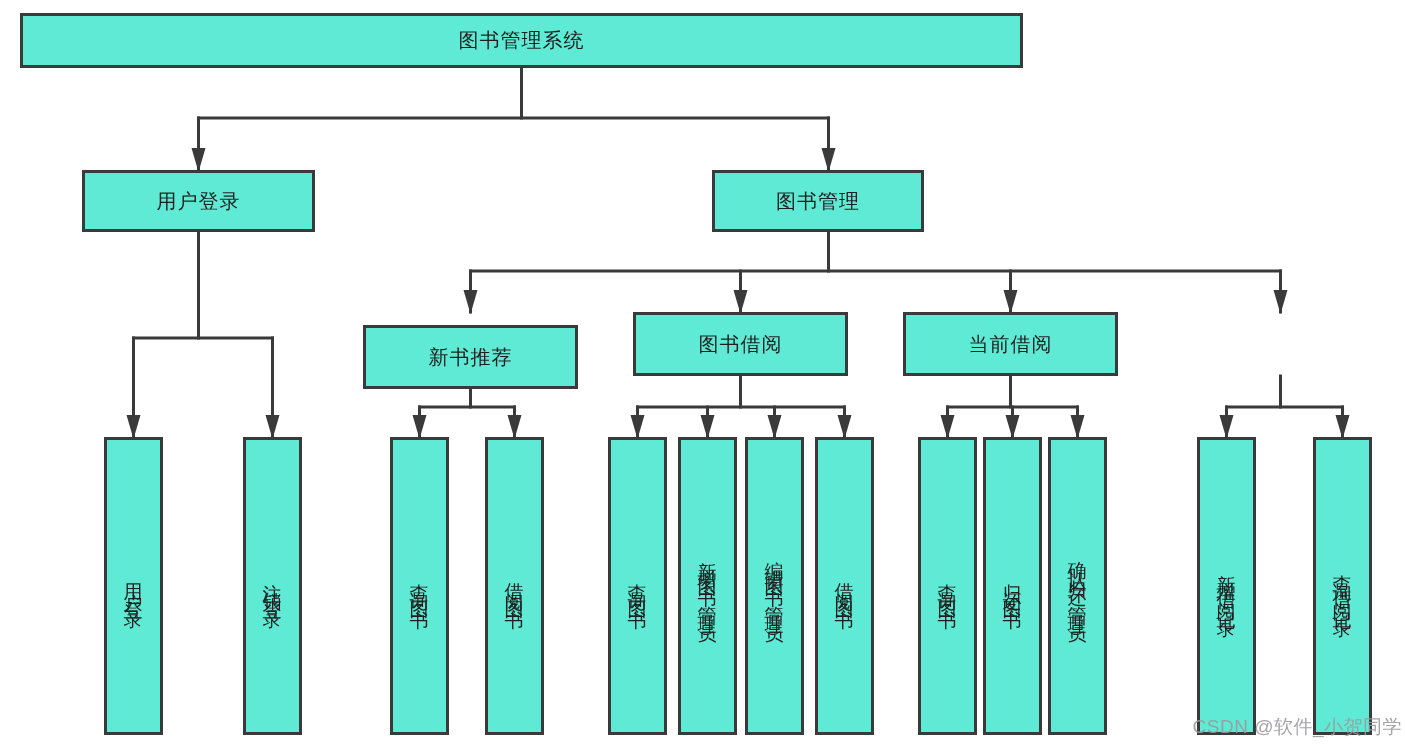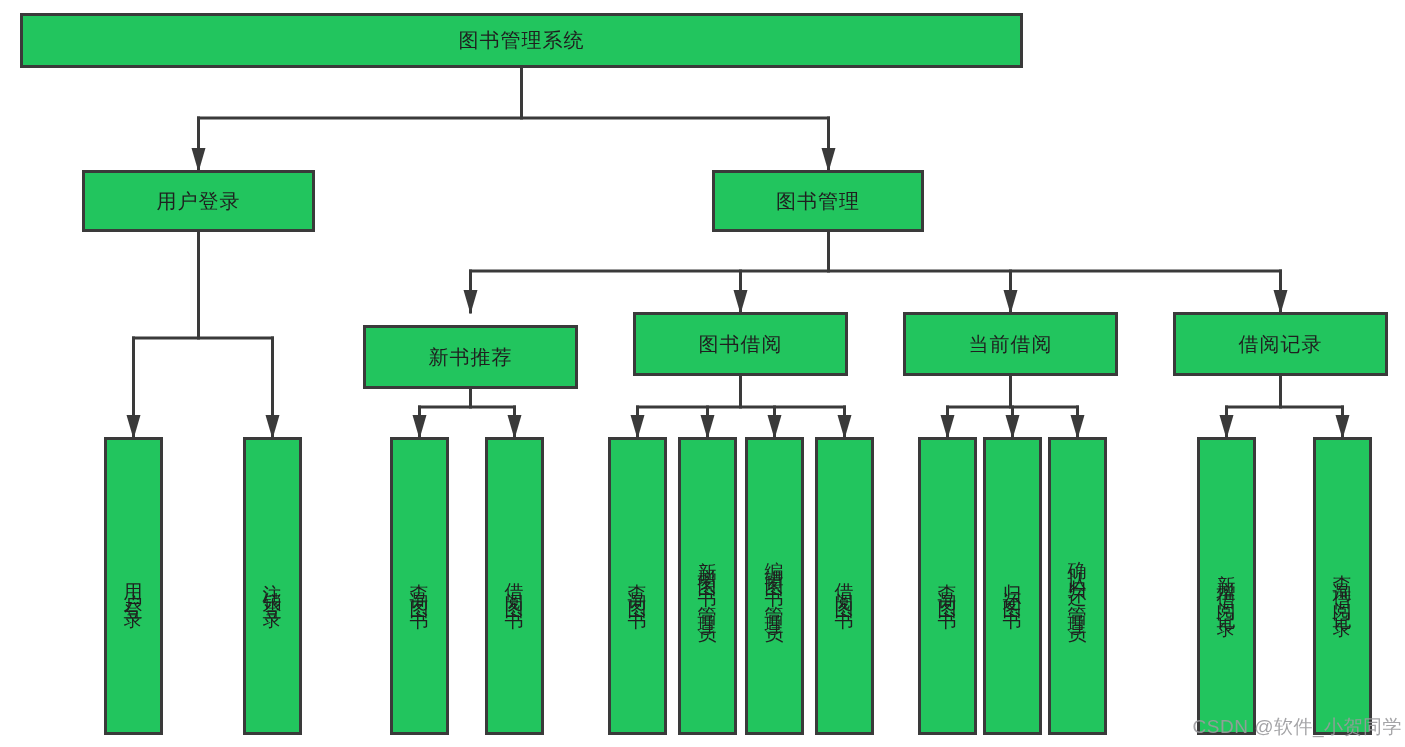--- a/index.html
+++ b/index.html
@@ -2,21 +2,21 @@
 <html style="--line: #3a3a3a; --text: #1f1f1f; --wm: #9b9b9e; --bg: #ffffff;"><head>
 <meta charset="utf-8">
 <style>
   :root { --line:#3a3a3a; --text:#1f1f1f; --wm:#9b9b9e; --bg:#ffffff; }
   html,body { margin:0; padding:0; background:var(--bg); }
   body { width:1405px; height:747px; overflow:hidden;
          font-family:"Liberation Sans","DejaVu Sans",sans-serif; }
   .canvas { position:relative; width:1405px; height:747px; background:var(--bg); }
   .connectors { position:absolute; left:0; top:0; z-index:1; }
   .node { position:absolute; z-index:2; box-sizing:border-box;
-          background:#22c55e; border:3px solid var(--line);
+          background:#5eead4; border:3px solid var(--line);
           display:flex; align-items:center; justify-content:center;
           color:var(--text); }
   .hlabel { font-size:20px; letter-spacing:1px; white-space:nowrap; }
   .vtext { writing-mode:vertical-rl; text-orientation:mixed;
            font-size:19px; line-height:1; letter-spacing:9px; }
   .watermark { position:absolute; z-index:6; right:3px; top:714px;
                color:var(--wm); font-size:19px; letter-spacing:0.5px;
                white-space:nowrap; opacity:0.9; }
 </style>
 </head>
@@ -92,23 +92,20 @@
 
   <div class="node" style="left:363px;top:325px;width:215px;height:64px">
     <span class="hlabel">新书推荐</span>
   </div>
   <div class="node" style="left:903px;top:312px;width:215px;height:64px">
     <span class="hlabel">当前借阅</span>
   </div>
   <div class="node" style="left:633px;top:312px;width:215px;height:64px">
     <span class="hlabel">图书借阅</span>
   </div>
-  <div class="node" style="left:1173px;top:312px;width:215px;height:64px">
-    <span class="hlabel">借阅记录</span>
-  </div>
 
   <div class="node" style="left:104px;top:437px;width:59px;height:298px">
     <span class="vtext">用户登录</span>
   </div>
   <div class="node" style="left:243px;top:437px;width:59px;height:298px">
     <span class="vtext">注销登录</span>
   </div>
 
   <div class="node" style="left:390px;top:437px;width:59px;height:298px">
     <span class="vtext">查询图书</span>

